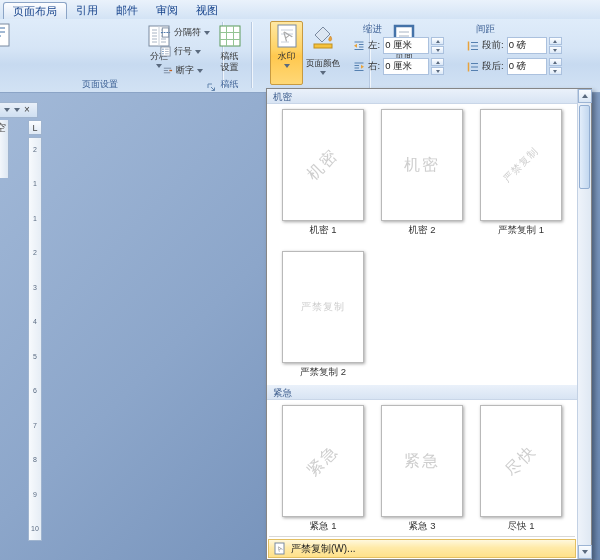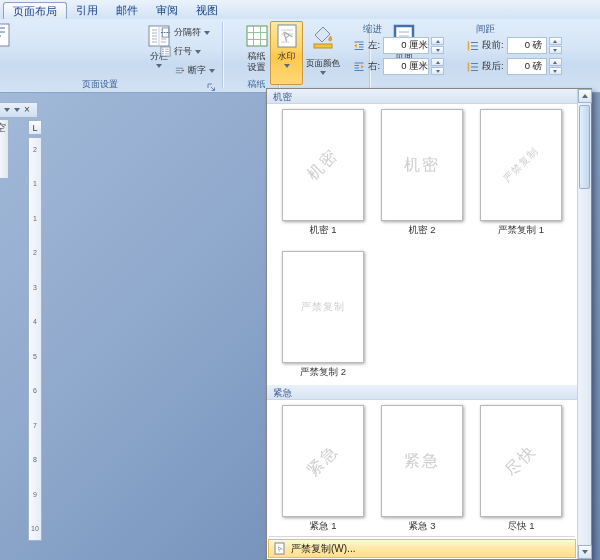--- a/index.html
+++ b/index.html
@@ -27,21 +27,21 @@
 .smallbtn svg{width:11px;height:11px;flex:none;}
 
 .tri{display:inline-block;width:0;height:0;border-left:3px solid transparent;border-right:3px solid transparent;border-top:4px solid #5a6a7e;}
 .triup{display:inline-block;width:0;height:0;border-left:3px solid transparent;border-right:3px solid transparent;border-bottom:4px solid #5a6a7e;}
 .bigbtn .tri{margin-top:2px;}
 
 
 .pglabel{position:absolute;top:4px;font-size:9.5px;color:#3f6296;}
 .srow{position:absolute;height:17px;display:flex;align-items:center;font-size:9.5px;color:#333;white-space:nowrap;}
 .srow svg{width:12px;height:12px;margin-right:3px;flex:none;}
-.sbox{height:17px;background:#fff;border:1px solid #abc1de;display:flex;align-items:center;padding-left:17px;font-size:9.5px;color:#222;margin-left:3px;}
+.sbox{height:17px;background:#fff;border:1px solid #abc1de;display:flex;align-items:center;padding-left:1px;font-size:9.5px;color:#222;margin-left:3px;}
 .sarr{display:flex;flex-direction:column;gap:1px;margin-left:2px;}
 .sarr .sb{width:13px;height:8px;background:linear-gradient(#fdfeff,#dce9f8);border:1px solid #abc1de;display:flex;align-items:center;justify-content:center;}
 .sarr .tri{border-left-width:2px;border-right-width:2px;border-top-width:3px;}
 .sarr .triup{border-left-width:2px;border-right-width:2px;border-bottom-width:3px;}
 
 
 .doc{position:absolute;left:0;top:93px;width:600px;height:467px;background:linear-gradient(135deg,#a2b9d8 0%,#8ca6ca 40%,#7390b9 75%,#6b88b1 100%);}
 .minibar{position:absolute;left:0;top:9px;width:38px;height:16px;background:linear-gradient(#e9f0f9,#cfdff1);border:1px solid #9fb4cf;border-left:none;display:flex;align-items:center;gap:4px;padding:0 4px;}
 .minibar .x{font-size:10px;color:#444;line-height:1;}
 .panefrag{position:absolute;left:0;top:27px;width:9px;height:58px;background:linear-gradient(90deg,#f2f6fb,#dde7f2);border-right:1px solid #9fb4cf;overflow:hidden;font-size:10px;color:#444;line-height:15px;text-indent:-4px;}
@@ -115,40 +115,40 @@
       </div>
       <div class="smallbtn" style="left:158px;top:24px;">
         <svg viewBox="0 0 12 12">
             <rect x="1" y="1" width="10" height="10" fill="#fff" stroke="#7a8aa0"></rect>
             <path d="M5.5 3.5h4M5.5 6h4M5.5 8.5h4" stroke="#a8b4c4" fill="none"></path>
             <path d="M2.5 3.5h1.5M2.5 6h1.5M2.5 8.5h1.5" stroke="#4472a8" fill="none"></path>
           </svg>
         <span>行号</span>
         <span class="tri"></span>
       </div>
-      <div class="smallbtn" style="left:172px;top:43px;">
+      <div class="smallbtn" style="left:160px;top:43px;">
         <svg viewBox="0 0 12 12">
             <path d="M2 3.5h8M2 6h4.5M2 8.5h7" stroke="#7a8aa0" fill="none"></path>
             <path d="M8 6h3" stroke="#c06020" stroke-width="1.5" fill="none"></path>
           </svg>
         <span>断字</span>
         <span class="tri"></span>
       </div>
 
       <div class="gtitle" style="width:200px;">页面设置</div>
       <div style="position:absolute;right:5px;bottom:2px;width:11px;height:11px;">
         <svg viewBox="0 0 11 11" width="11" height="11">
             <path d="M2 2h4M2 2v4" stroke="#6486ae" fill="none"></path>
             <path d="M5 5l3.5 3.5M8.5 5.5v3h-3" stroke="#6486ae" fill="none"></path>
           </svg>
       </div>
       <div class="gdiv" style="left:222px;"></div>
     </div>
 
-    <div class="rgroup" style="left:234px;width:45px;">
+    <div class="rgroup" style="left:207px;width:45px;">
       <div class="bigbtn" style="left:4px;width:37px;">
         <svg class="bicon" viewBox="0 0 26 26">
             <rect x="3" y="3" width="20" height="20" fill="#fff" stroke="#5a9a5a"></rect>
             <path d="M3 9.5h20M3 16.5h20M9.5 3v20M16.5 3v20" stroke="#93c493" fill="none"></path>
           </svg>
         <span class="blbl">稿纸</span>
         <span class="blbl" style="margin-top:0;">设置</span>
       </div>
       <div class="gtitle">稿纸</div>
       <div class="gdiv" style="left:44px;"></div>

